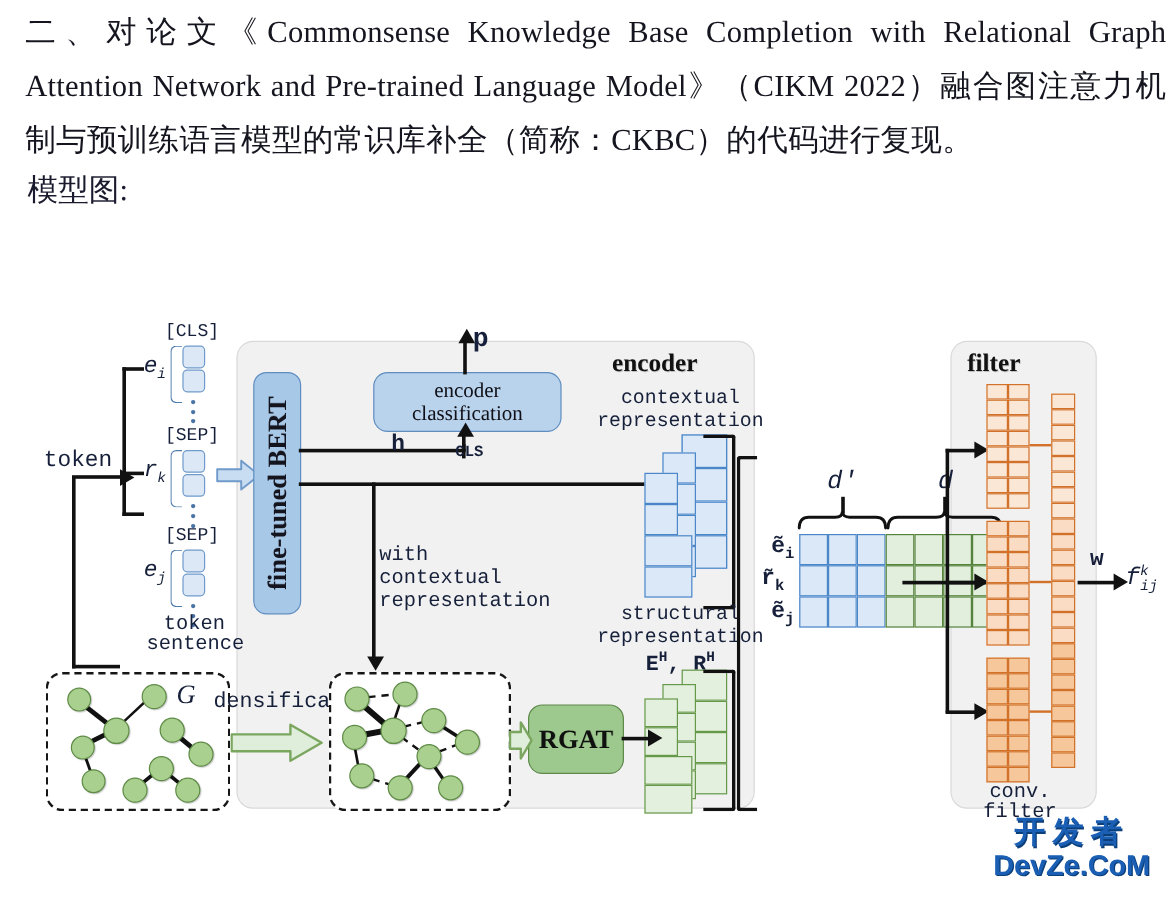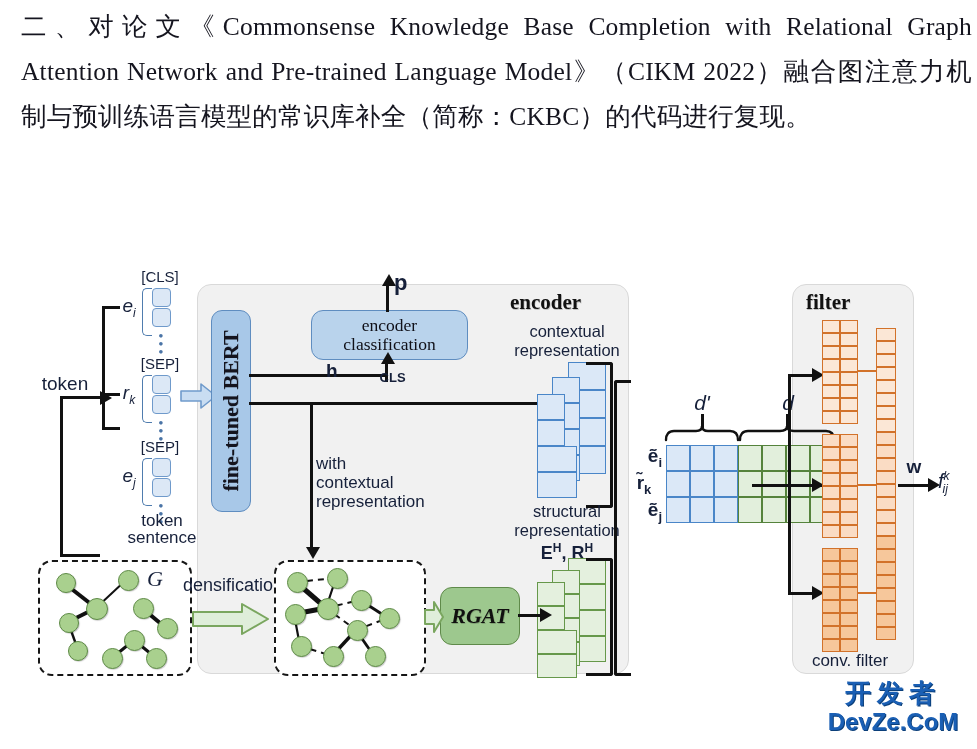--- a/index.html
+++ b/index.html
@@ -26,21 +26,21 @@
     position:absolute;background:#f1f1f1;border:1px solid #d9d9d9;
     border-radius:14px;
   }
   .panel-title{
     position:absolute;font-weight:bold;font-size:21px;color:#111;
     font-family:"Liberation Serif","DejaVu Serif",serif;
     text-shadow:0.6px 0.6px 0 rgba(0,0,0,0.20);
   }
   .lbl{
     position:absolute;font-size:16.5px;line-height:17px;color:#16203a;
-    font-family:Liberation Sans, sans-serif;text-align:center;
+    font-family:Liberation Mono, monospace;text-align:center;
   }
   .lbl.b{font-weight:bold;}
   .lbl.it{font-style:italic;}
 
   
   .bert-box{
     position:absolute;background:#a8c8e8;border:1.6px solid #5f8dc0;border-radius:11px;
   }
   .bert-box span{
     position:absolute;left:50%;top:50%;
@@ -120,20 +120,21 @@
   #wm-cn{font-size:26px;font-weight:bold;color:#1a5fb4;letter-spacing:6px;
      line-height:30px;text-shadow:1px 1px 0 #0b3f7a;}
   #wm-en{font-size:24px;font-weight:bold;color:#1a5fb4;line-height:28px;
      letter-spacing:0px;text-shadow:1px 1px 0 #0b3f7a;}
 </style>
 </head>
 <body>
 
 <div id="doc-text">
   <p class="para">二、对论文《Commonsense Knowledge Base Completion with Relational Graph Attention Network and Pre-trained Language Model》（CIKM 2022）融合图注意力机制与预训练语言模型的常识库补全（简称：CKBC）的代码进行复现。</p>
+  <p id="sub-label">模型图:</p>
 </div>
 
 <div id="figure">
   <div class="fig-canvas">
 
     <div class="panel" style="left:197px;top:22px;width:430px;height:388px;"></div>
     <div class="panel-title" style="left:510px;top:28px;">encoder</div>
 
     <div class="panel" style="left:792px;top:22px;width:120px;height:388px;"></div>
     <div class="panel-title" style="left:806px;top:28px;">filter</div>
@@ -261,21 +262,21 @@
     <div class="card green" style="left:552px;top:356px;width:28px;height:24px;"></div>
     <div class="card green" style="left:552px;top:380px;width:28px;height:24px;"></div>
 
     <div class="card green" style="left:537px;top:320px;width:28px;height:24px;"></div>
     <div class="card green" style="left:537px;top:344px;width:28px;height:24px;"></div>
     <div class="card green" style="left:537px;top:368px;width:40px;height:24px;"></div>
     <div class="card green" style="left:537px;top:392px;width:40px;height:24px;"></div>
 
     <div class="blk-br-r" style="left:586px;top:296px;width:24px;height:112px;border-width:3px;"></div>
 
-    <div class="rgat-box" style="left:440px;top:325px;width:78px;height:56px;font-style:italic;">RGAT</div>
+    <div class="rgat-box" style="left:440px;top:325px;width:78px;height:56px;">RGAT</div>
     <div class="hline" style="left:518px;top:352px;width:26px;"></div>
     <div class="ahead-r" style="left:540px;top:346px;"></div>
 
     <div class="dashbox" style="left:38px;top:298px;width:150px;height:112px;"></div>
     <div class="lbl it" style="left:140px;top:308px;width:30px;font-size:22px;font-family:'Liberation Serif',serif;">G</div>
     <svg style="position:absolute;left:38px;top:298px;" width="150" height="112" viewBox="0 0 150 112">
       <line x1="26" y1="23" x2="58" y2="48" stroke="#111" stroke-width="4"></line>
       <line x1="58" y1="48" x2="88" y2="20" stroke="#111" stroke-width="2"></line>
       <line x1="58" y1="48" x2="30" y2="62" stroke="#111" stroke-width="4"></line>
       <line x1="30" y1="62" x2="40" y2="90" stroke="#111" stroke-width="2.4"></line>

